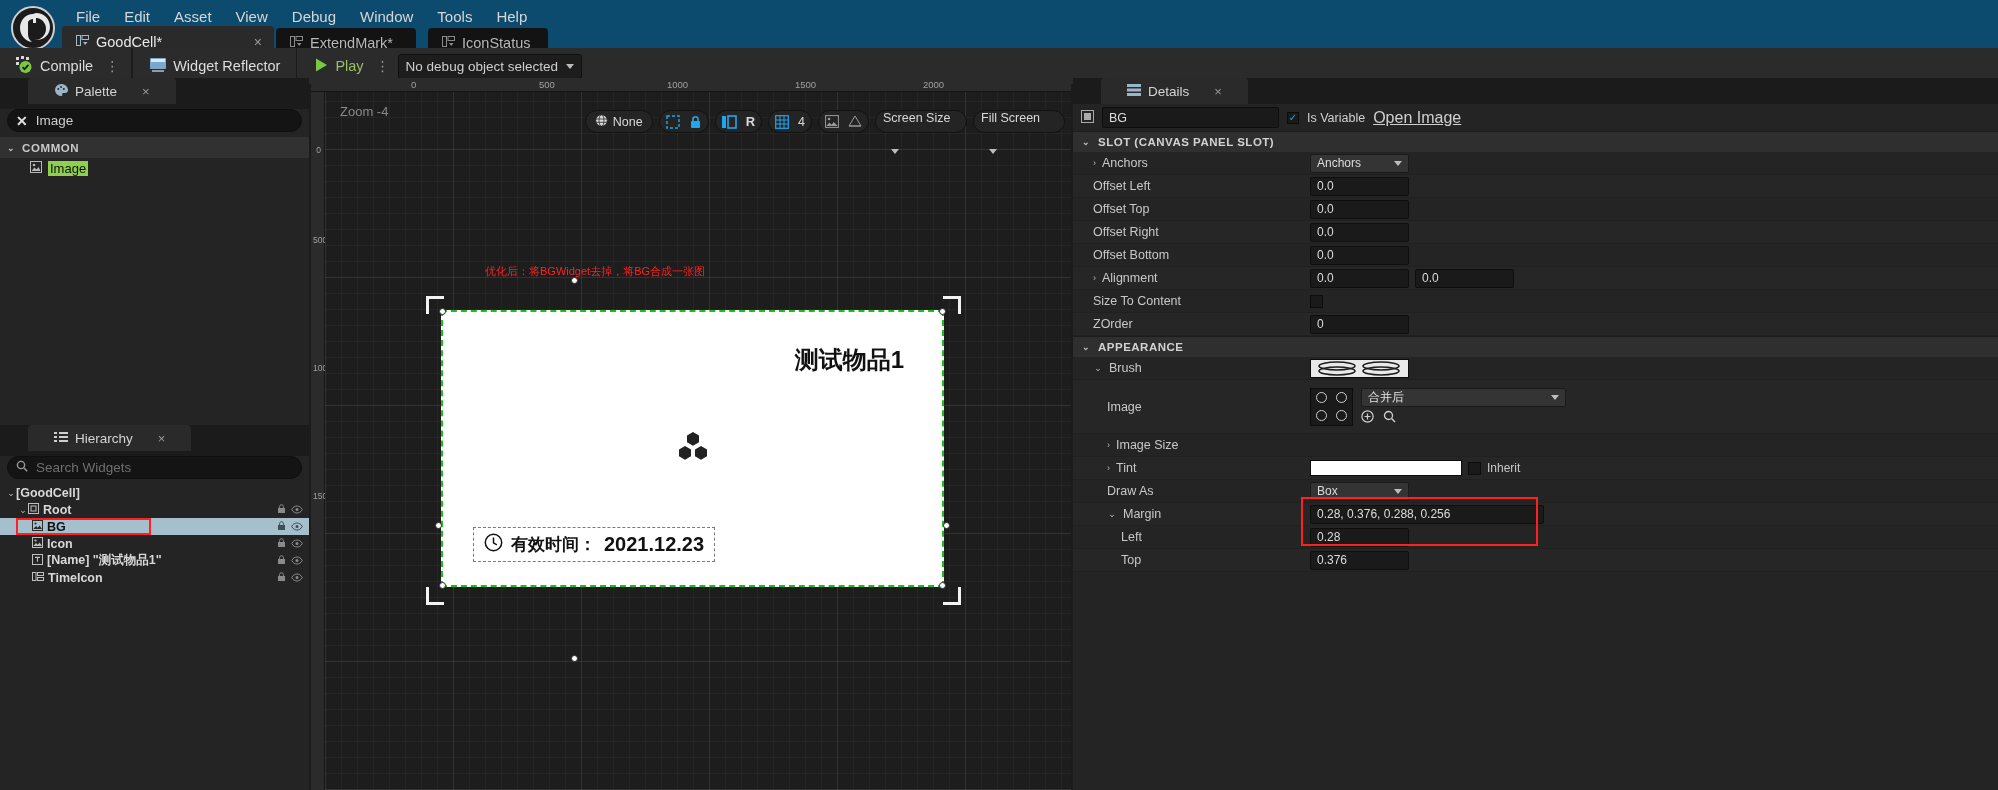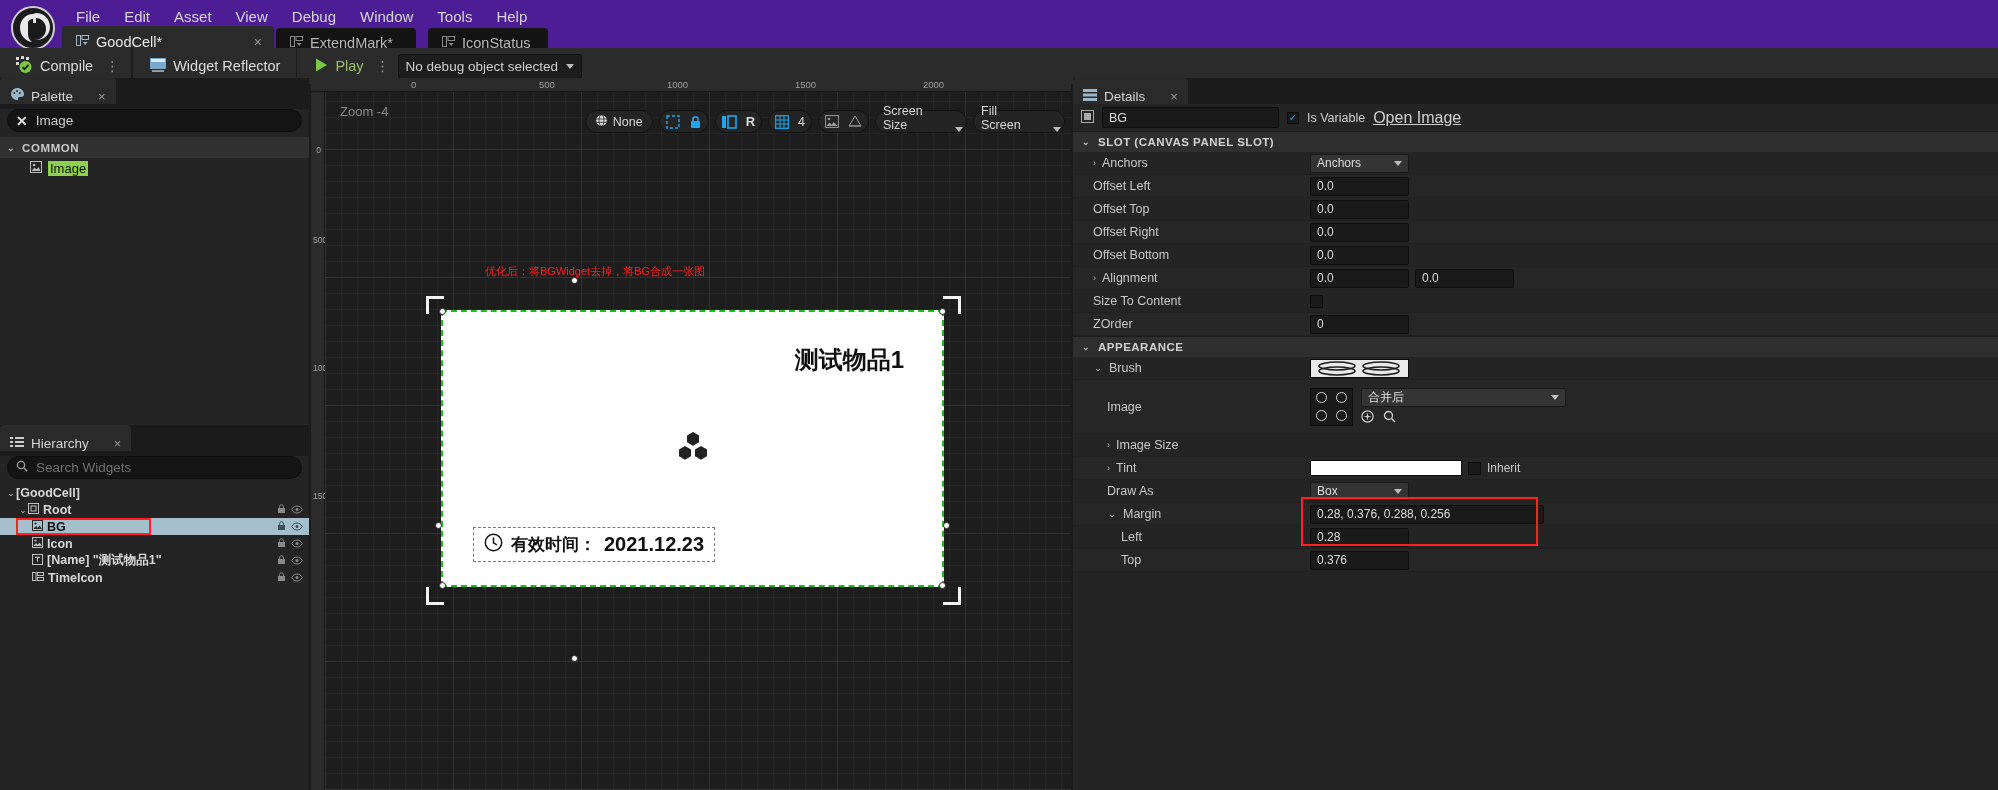--- a/index.html
+++ b/index.html
@@ -8,21 +8,21 @@
     background: #1b1b1b;
     font-family: "Liberation Sans", sans-serif;
     color: #cfcfcf;
     overflow: hidden;
   }
   .app { position: relative; width: 1998px; height: 790px; background: #1b1b1b; }
 
   
   .titlebar {
     position: absolute; left: 0; top: 0; width: 1998px; height: 58px;
-    background: #4c1d95; display: flex; align-items: flex-start;
+    background: #0c4a6e; display: flex; align-items: flex-start;
   }
   .ue-logo {
     width: 54px; height: 54px; margin: 1px 4px 0 6px;
     display: flex; align-items: center; justify-content: center;
   }
   .ue-logo svg { display: block; }
   .menu { display: flex; align-items: center; height: 30px; padding-top: 3px; }
   .menu-item {
     padding: 4px 12px; font-size: 15px; color: #d6d6d6; cursor: default;
     line-height: 18px;
@@ -65,23 +65,23 @@
     background: #1d1d1d; border: 1px solid #0f0f0f; border-radius: 3px;
     font-size: 13.5px; color: #cfcfcf; margin-left: 4px;
   }
   .caret { width: 0; height: 0; border-left: 4px solid transparent;
            border-right: 4px solid transparent; border-top: 5px solid #bdbdbd;
            margin-left: 8px; }
 
   
   .panel-tabbar { height: 26px; display: flex; align-items: flex-end; background: #1b1b1b; }
   .panel-tab {
-    display: flex; align-items: flex-end; gap: 7px; height: 26px;
-    padding: 0 10px; background: #2a2a2a; font-size: 13.5px; color: #d4d4d4;
-    border-top-left-radius: 4px; border-top-right-radius: 4px;
+    display: flex; align-items: center; gap: 7px; height: 26px;
+    padding: 0 26px; background: #2a2a2a; font-size: 13.5px; color: #d4d4d4;
+    border-top-left-radius: 4px; border-top-right-radius: 4px; margin-left: 28px;
   }
   .panel-tab .ptab-close { margin-left: 18px; color: #9a9a9a; font-size: 13px; }
 
   
   .left-col { position: absolute; left: 0; top: 78px; width: 309px; height: 712px; background: #1b1b1b; }
   .palette-panel { position: absolute; left: 0; top: 0; width: 309px; height: 347px; }
   .hierarchy-panel { position: absolute; left: 0; top: 347px; width: 309px; height: 365px; }
   .panel-body { background: #242424; height: calc(100% - 26px); }
 
   .search-box {
@@ -146,23 +146,23 @@
     position: absolute; right: 6px; top: 18px; display: flex; align-items: center; gap: 6px;
   }
   .vp-pill {
     display: flex; align-items: center; gap: 5px; height: 23px; padding: 0 9px;
     background: #242424; border: 1px solid #111; border-radius: 12px;
     font-size: 12.5px; color: #d8d8d8;
   }
   .vp-pill.grp { padding: 0 6px; gap: 9px; }
   .vp-icon { color: #1ea7f0; font-size: 13px; display: flex; align-items: center; }
   .vp-combo {
-    display: flex; align-items: flex-end; height: 23px; padding: 0 7px;
+    display: flex; align-items: flex-start; height: 23px; padding: 0 7px;
     background: #242424; border: 1px solid #111; border-radius: 12px;
-    font-size: 12.5px; color: #d8d8d8; gap: 24px;
+    font-size: 12.5px; color: #d8d8d8; gap: 24px; flex-direction: column;
   }
 
   
   .widget-card {
     position: absolute; left: 116px; top: 218px; width: 503px; height: 277px;
     background: #ffffff; border: 2px dashed #18c018;
   }
   .card-title {
     position: absolute; right: 38px; top: 32px; font-size: 24px; font-weight: bold;
     color: #111; font-family: "Liberation Sans", sans-serif;

